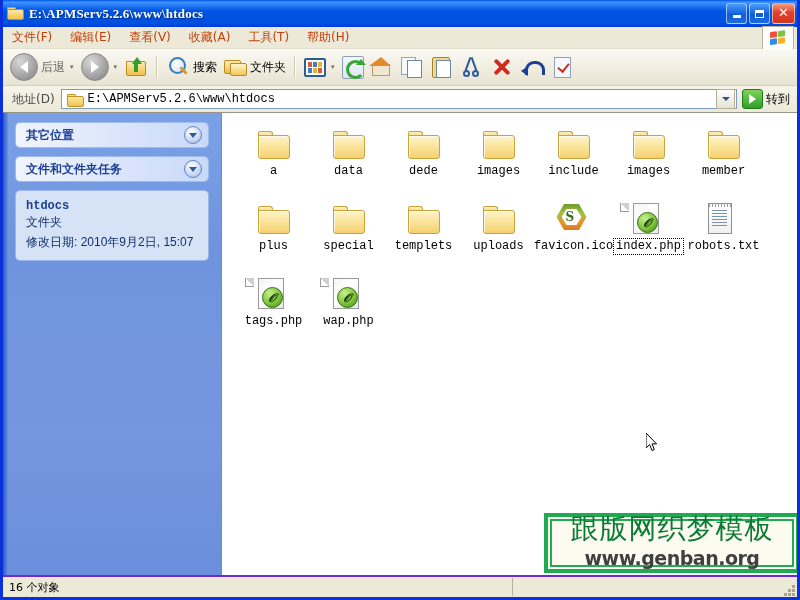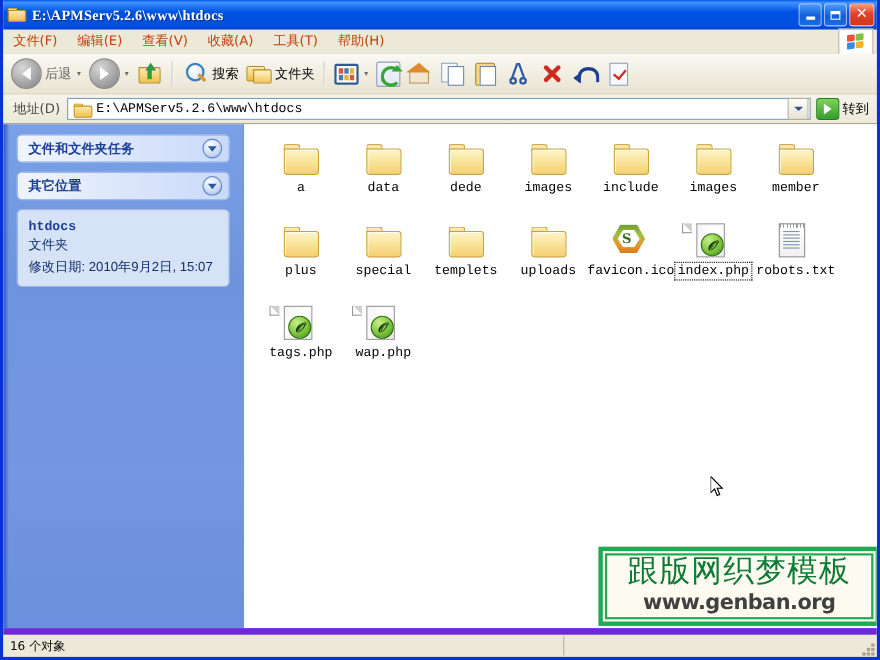--- a/index.html
+++ b/index.html
@@ -308,21 +308,21 @@
     font-size:12px;color:#000;text-align:center;line-height:13px;
     font-family:"Liberation Mono","DejaVu Sans Mono",monospace;
     padding:1px 2px;white-space:nowrap;
   }
   .filelabel.focused{outline:1px dotted #000;background:#fff;}
   
   .cursor{position:absolute;left:424px;top:320px;width:12px;height:19px;pointer-events:none;}
   
   .watermark{
     position:absolute;right:-3px;bottom:2px;
-    width:256px;height:72px;
+    width:256px;height:60px;
     border:4px solid #1faa53;
     background:#fdfaf0;
     box-sizing:border-box;
     padding:2px;
   }
   .wm-inner{
     width:100%;height:100%;border:2px solid #1faa53;box-sizing:border-box;
     display:flex;flex-direction:column;align-items:center;justify-content:center;
   }
   .wm-cn{
@@ -330,21 +330,21 @@
     font-family:"DejaVu Sans",sans-serif;line-height:30px;
   }
   .wm-url{
     font-size:19px;color:#404040;font-weight:bold;letter-spacing:-0.5px;
     font-family:"DejaVu Sans",sans-serif;line-height:28px;
   }
   
   .statusbar{
     height:20px;flex:0 0 20px;
     background:#ece9d8;
-    border-top:6px solid #6d28d9;
+    border-top:2px solid #6d28d9;
     display:flex;align-items:center;position:relative;
   }
   .st-cell{
     font-size:11px;color:#000;padding:0 6px;height:18px;display:flex;align-items:center;
     font-family:"DejaVu Sans",sans-serif;white-space:nowrap;
   }
   .st-seg1{width:510px;flex:0 0 510px;border-right:1px solid #b5b0a0;box-sizing:border-box;}
   .st-seg2{flex:1 1 auto;}
   .st-grip{
     position:absolute;right:2px;bottom:1px;width:14px;height:14px;
@@ -486,30 +486,30 @@
       <span class="go-text">转到</span>
     </div>
   </div>
 
   <div class="body">
 
     <div class="sidebar">
 
       <div class="panel">
         <div class="panel-head">
-          <span class="panel-title">文件和文件夹任务</span>
+          <span class="panel-title">其它位置</span>
           <span class="panel-toggle">
               <span class="tg-down"></span>
             </span>
         </div>
       </div>
 
       <div class="panel">
         <div class="panel-head">
-          <span class="panel-title">其它位置</span>
+          <span class="panel-title">文件和文件夹任务</span>
           <span class="panel-toggle">
               <span class="tg-down"></span>
             </span>
         </div>
       </div>
 
       <div class="panel">
         <div class="panel-body">
           <div class="det-name">htdocs</div>
           <div class="det-type">文件夹</div>

